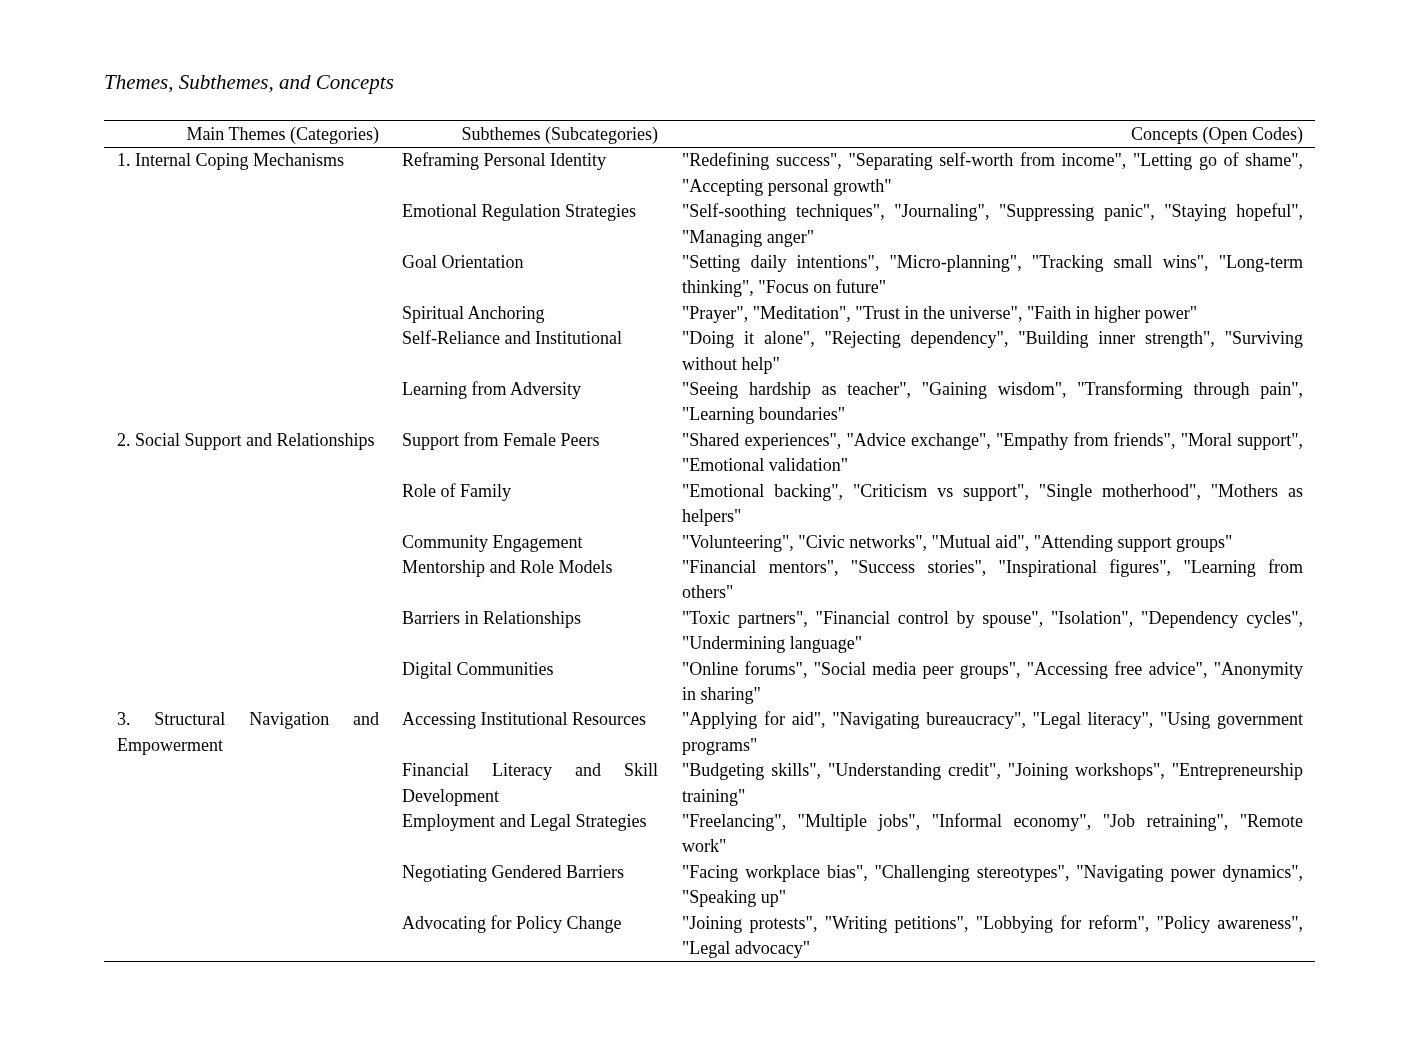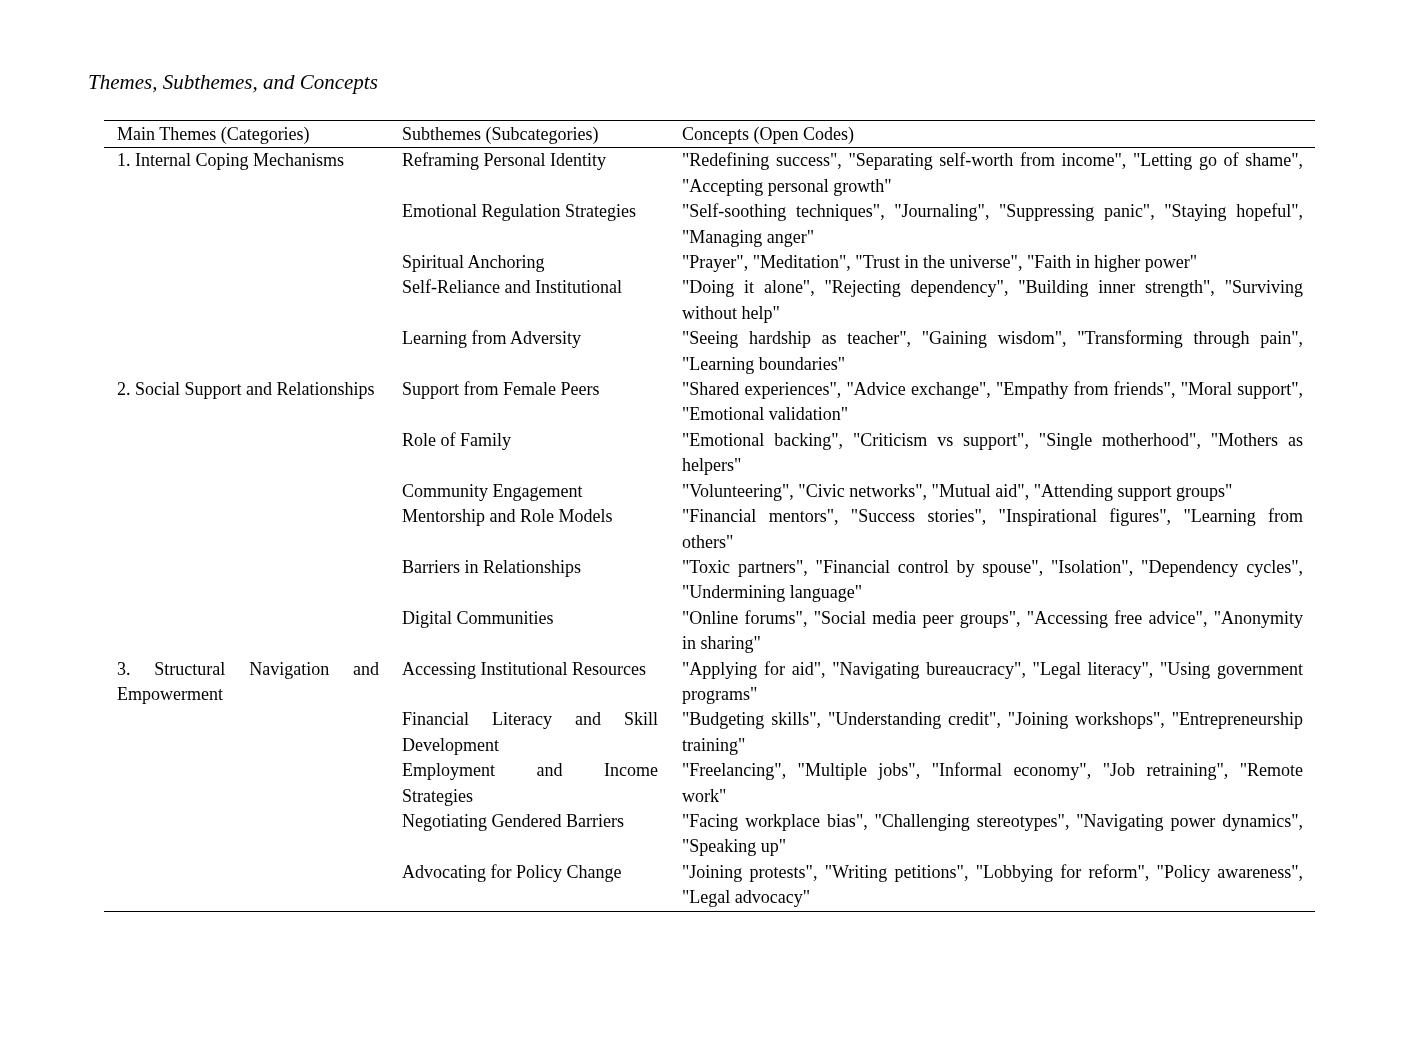--- a/index.html
+++ b/index.html
@@ -10,21 +10,21 @@
     body {
       width: 1418px;
       height: 1062px;
       position: relative;
       font-family: "Liberation Serif", "DejaVu Serif", serif;
       color: #000000;
       overflow: hidden;
     }
     .caption {
       position: absolute;
-      left: 88px;
+      left: 104px;
       top: 68px;
       font-size: 21px;
       font-style: italic;
       line-height: 28px;
       white-space: nowrap;
     }
     .table-wrap {
       position: absolute;
       left: 104px;
       top: 120px;
@@ -44,21 +44,21 @@
     tbody tr:last-child {
       border-bottom: 1.5px solid #000;
     }
     th, td {
       text-align: justify;
       vertical-align: top;
       padding: 0;
       font-weight: normal;
     }
     th {
-      text-align: left;
+      text-align: right;
       padding-top: 1px;
       padding-bottom: 0px;
       height: 25px;
     }
     col.c1 { width: 298px; }
     col.c2 { width: 280px; }
     col.c3 { width: 633px; }
     .cell-1 { padding-left: 13px; padding-right: 23px; }
     .cell-2 { padding-left: 0px; padding-right: 24px; margin-top: 16px; }
     .cell-3 { padding-left: 0px; padding-right: 12px; }
@@ -91,20 +91,25 @@
     <tbody>
       <tr>
         <td class="cell-1">1. Internal Coping Mechanisms</td>
         <td class="cell-2">Reframing Personal Identity</td>
         <td class="cell-3">"Redefining success", "Separating self-worth from income", "Letting go of shame", "Accepting personal growth"</td>
       </tr>
       <tr>
         <td class="cell-1"></td>
         <td class="cell-2">Emotional Regulation Strategies</td>
         <td class="cell-3">"Self-soothing techniques", "Journaling", "Suppressing panic", "Staying hopeful", "Managing anger"</td>
+      </tr>
+      <tr>
+        <td class="cell-1"></td>
+        <td class="cell-2">Goal Orientation</td>
+        <td class="cell-3">"Setting daily intentions", "Micro-planning", "Tracking small wins", "Long-term thinking", "Focus on future"</td>
       </tr>
       <tr>
         <td class="cell-1"></td>
         <td class="cell-2">Spiritual Anchoring</td>
         <td class="cell-3">"Prayer", "Meditation", "Trust in the universe", "Faith in higher power"</td>
       </tr>
       <tr>
         <td class="cell-1"></td>
         <td class="cell-2">Self-Reliance and Institutional</td>
         <td class="cell-3">"Doing it alone", "Rejecting dependency", "Building inner strength", "Surviving without help"</td>
@@ -149,21 +154,21 @@
         <td class="cell-2">Accessing Institutional Resources</td>
         <td class="cell-3">"Applying for aid", "Navigating bureaucracy", "Legal literacy", "Using government programs"</td>
       </tr>
       <tr>
         <td class="cell-1"></td>
         <td class="cell-2">Financial Literacy and Skill Development</td>
         <td class="cell-3">"Budgeting skills", "Understanding credit", "Joining workshops", "Entrepreneurship training"</td>
       </tr>
       <tr>
         <td class="cell-1"></td>
-        <td class="cell-2">Employment and Income Strategies</td>
+        <td class="cell-2">Employment and Legal Strategies</td>
         <td class="cell-3">"Freelancing", "Multiple jobs", "Informal economy", "Job retraining", "Remote work"</td>
       </tr>
       <tr>
         <td class="cell-1"></td>
         <td class="cell-2">Negotiating Gendered Barriers</td>
         <td class="cell-3">"Facing workplace bias", "Challenging stereotypes", "Navigating power dynamics", "Speaking up"</td>
       </tr>
       <tr>
         <td class="cell-1"></td>
         <td class="cell-2">Advocating for Policy Change</td>

